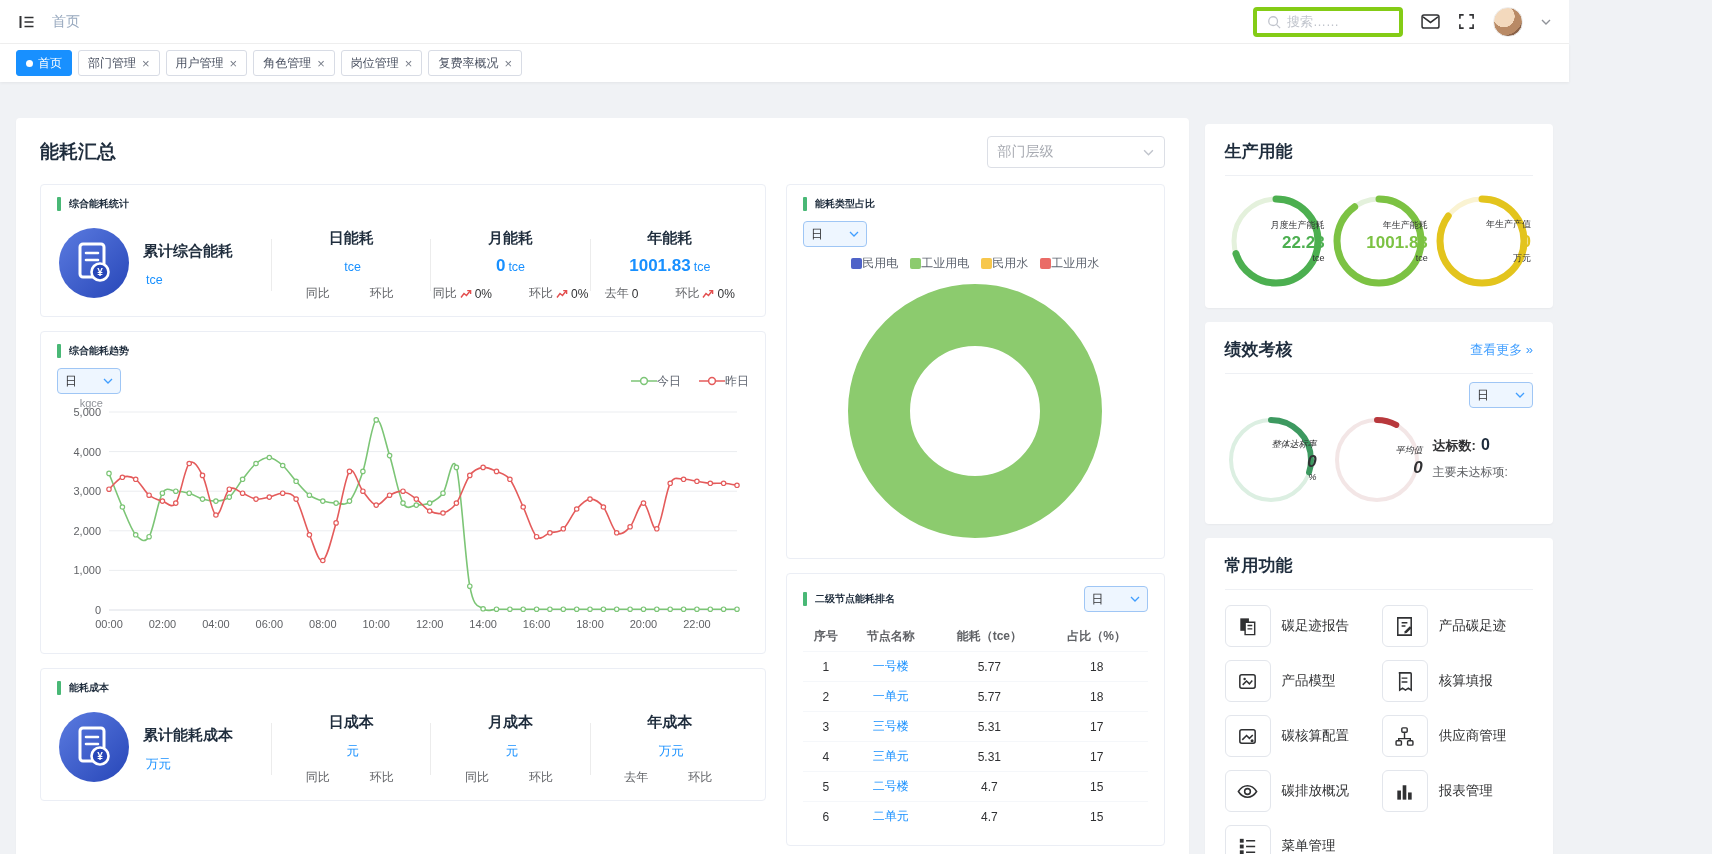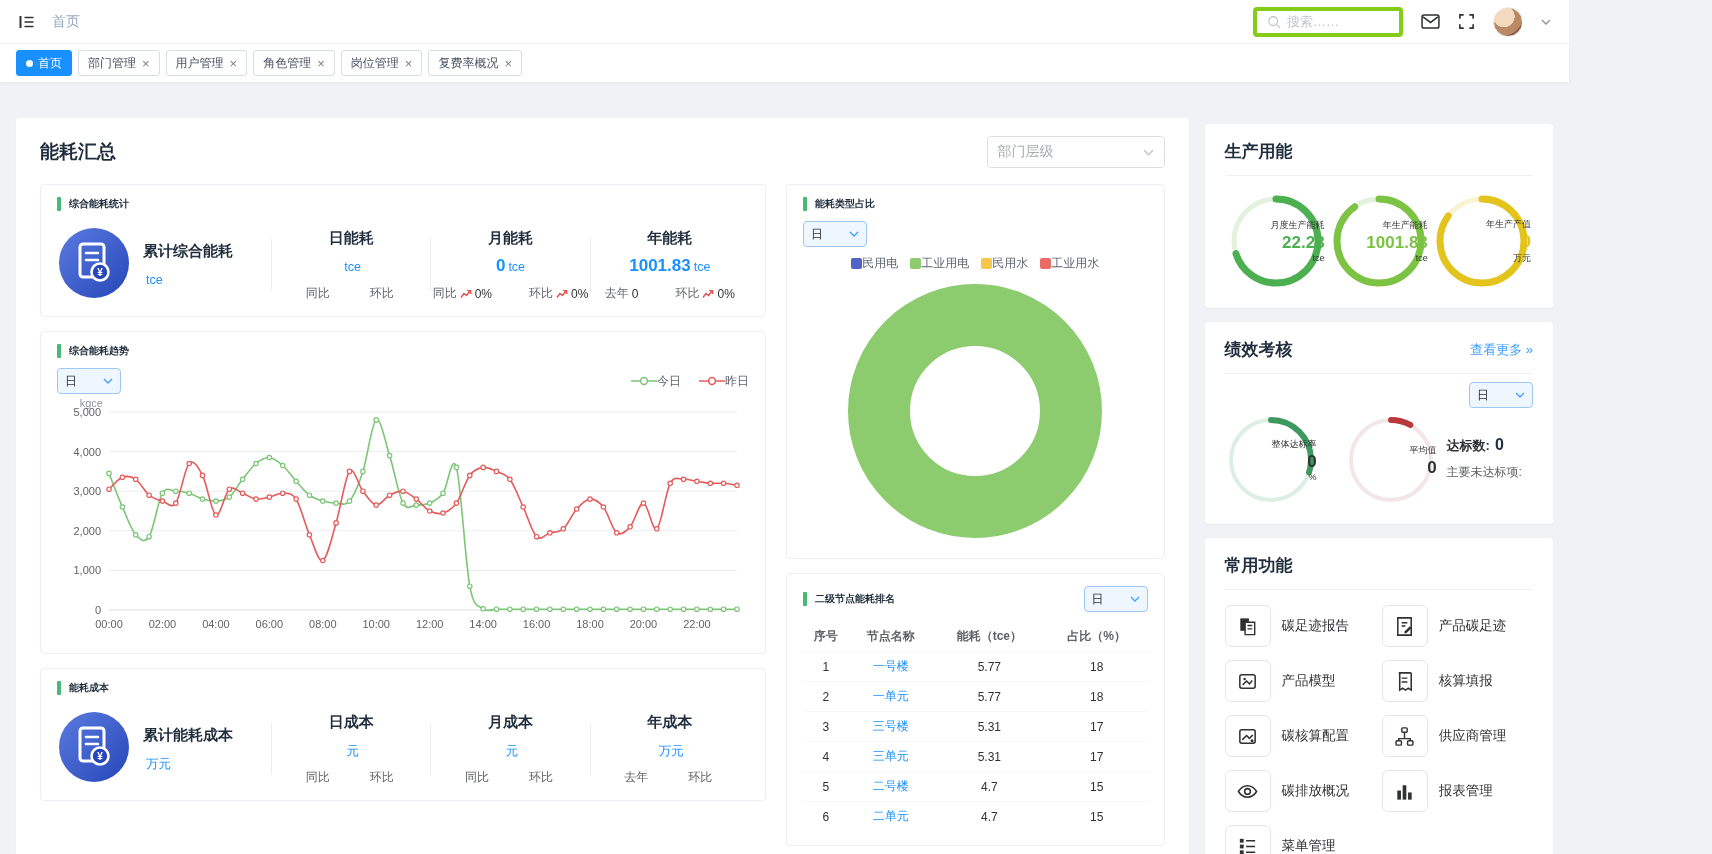--- a/index.html
+++ b/index.html
@@ -89,21 +89,21 @@
 
   .gauges { display:flex; justify-content:space-between; padding:16px 2px 2px; flex:0 0 auto; }
   .gauge { position:relative; }
   .gauge-text { position:absolute; inset:0; display:flex; flex-direction:column; align-items:flex-end; justify-content:center; gap:1px; text-align:center; }
   .gl { font-size:9px; color:#303133; }
   .gv { font-size:17px; font-weight:700; line-height:19px; }
   .gu { font-size:9px; color:#303133; }
 
   .perf-select-row { display:flex; justify-content:flex-end; margin-top:8px; }
   .perf-row { display:flex; align-items:center; }
-  .perf-row .gauges { gap:28px; padding:6px 0 2px; }
+  .perf-row .gauges { gap:14px; padding:6px 0 2px;font-style:italic; }
   .perf-stats { margin-left:10px; }
   .reach { font-size:13px; color:#303133; font-weight:700; }
   .reach b { font-size:16px; color:#1f2d3d; margin-left:5px; }
   .fail { margin-top:9px; font-size:12px; color:#606266; }
 
   .func-grid { display:grid; grid-template-columns:1fr 1fr; column-gap:6px; row-gap:13px; margin-top:15px; }
   .func-item { display:flex; align-items:center; gap:11px; cursor:pointer; }
   .icon-box { width:46px; height:42px; border:1px solid #e3e6ec; border-radius:6px; display:flex; align-items:center; justify-content:center; }
   .func-label { font-size:13.5px; color:#303133; }
 </style>

